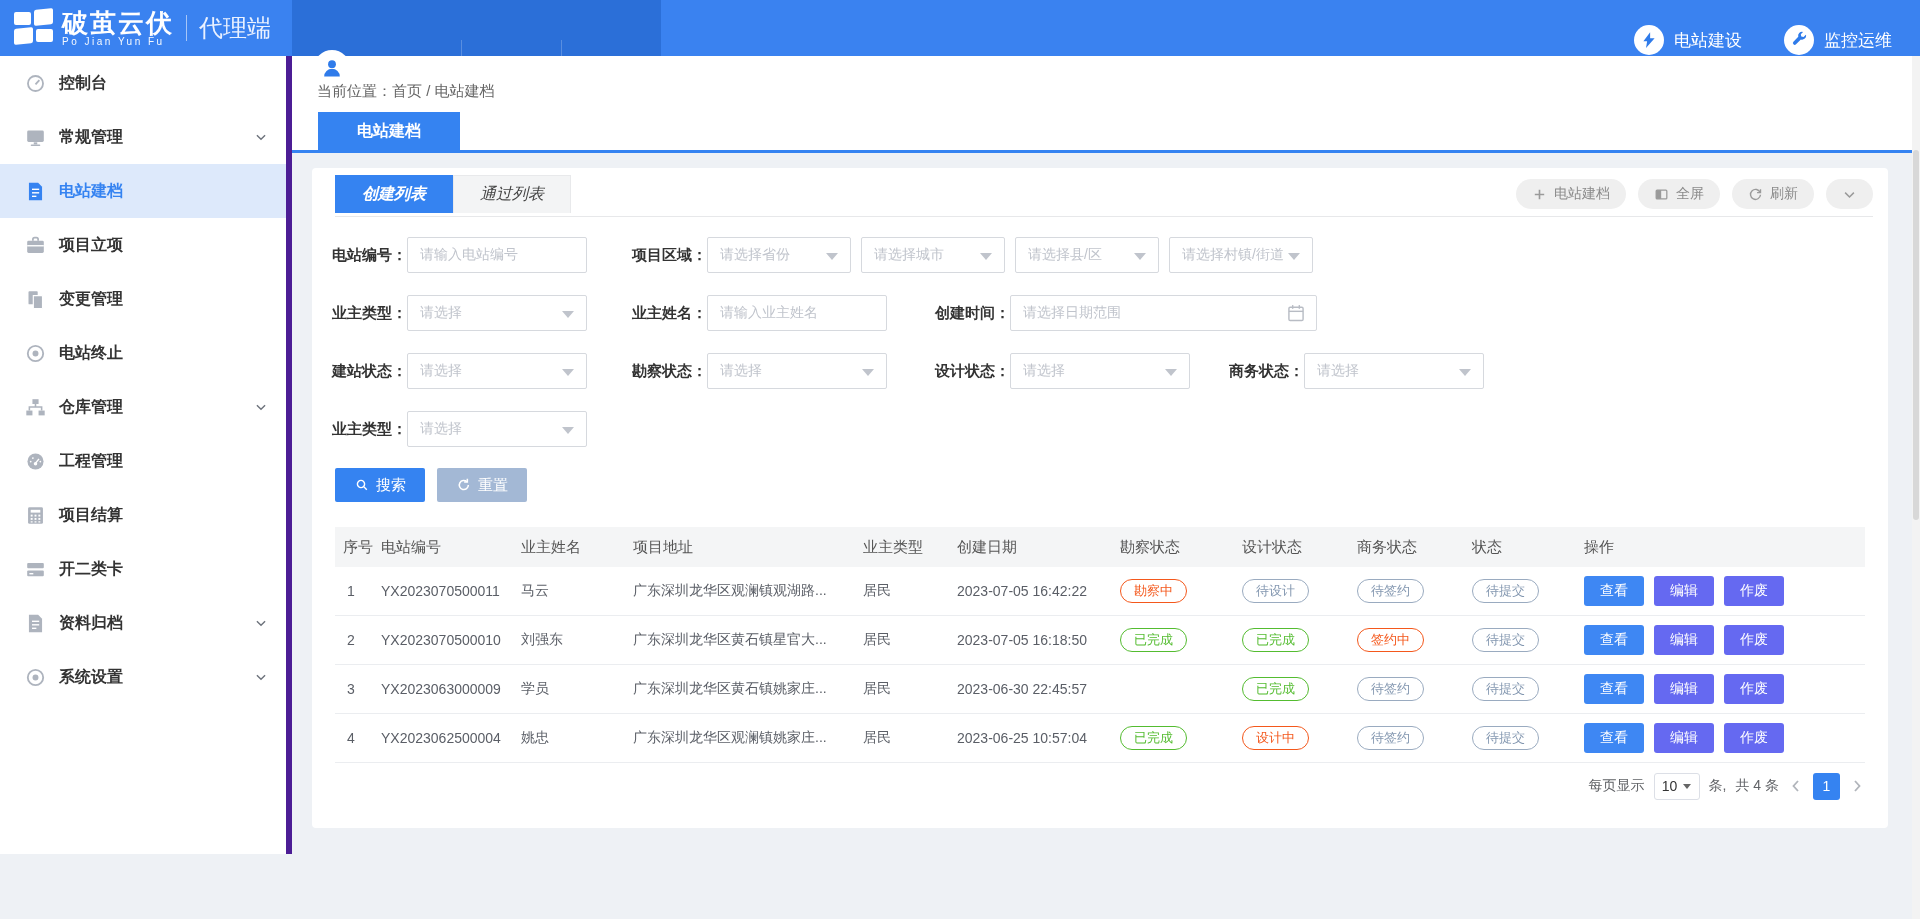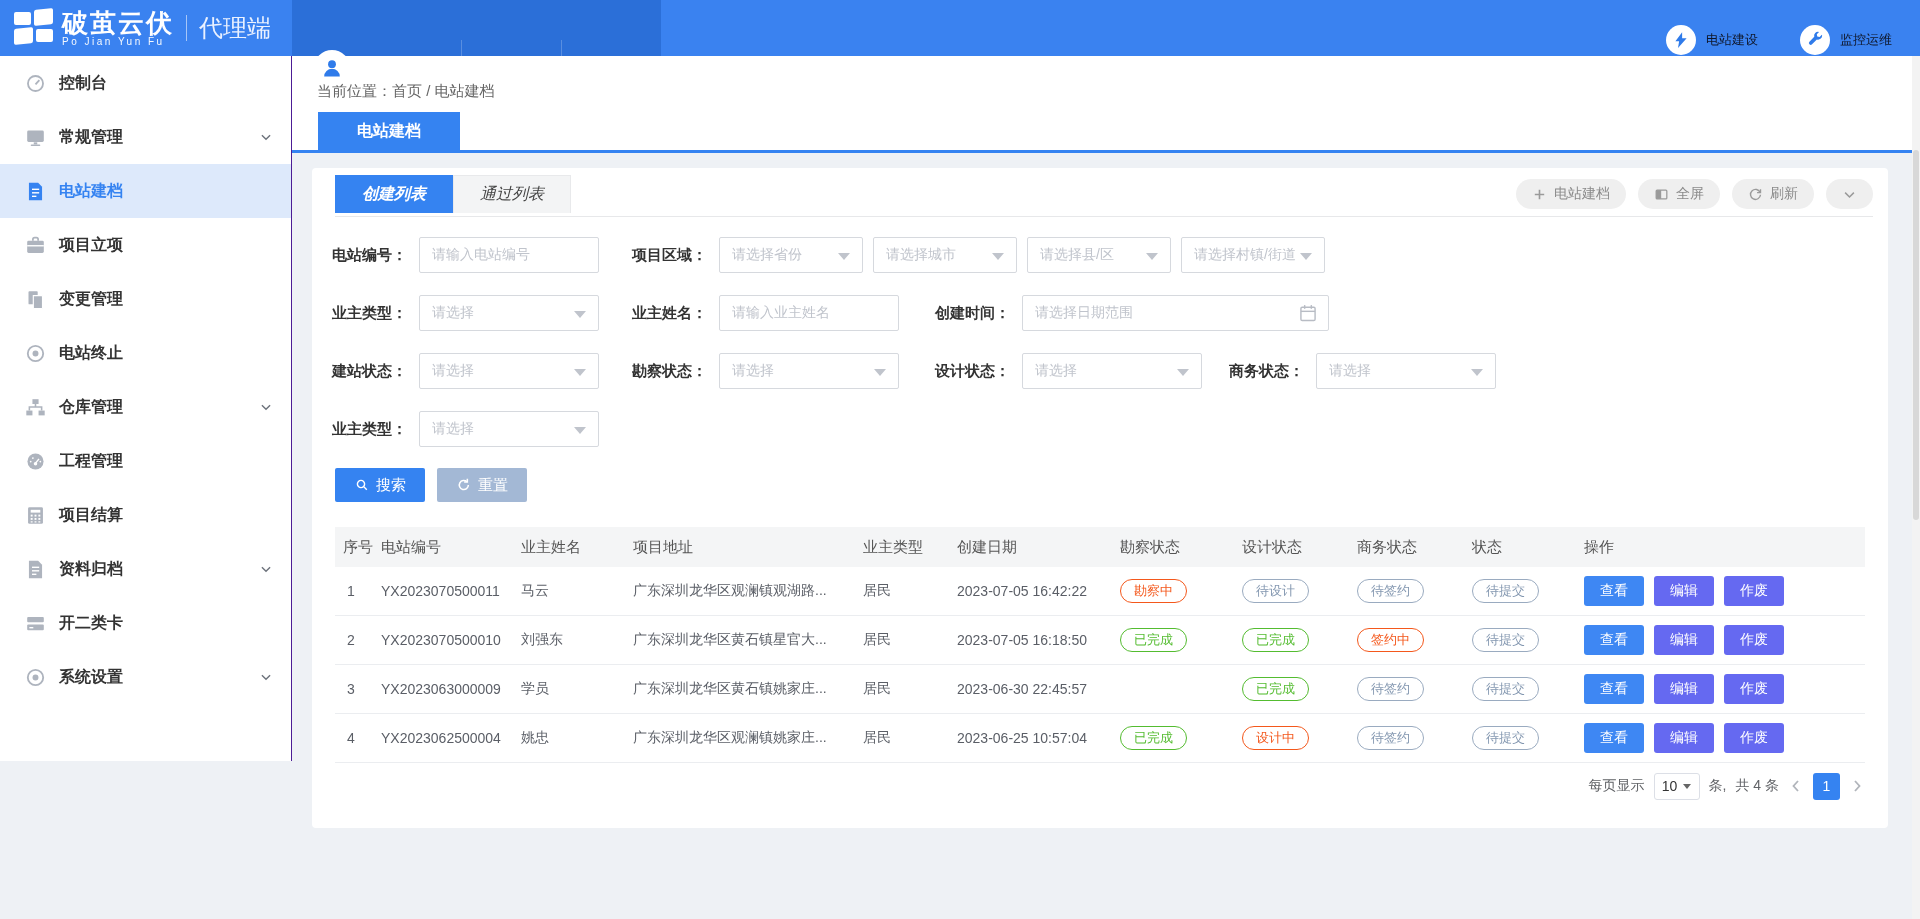--- a/index.html
+++ b/index.html
@@ -21,26 +21,26 @@
   .logo-sub { font-size:10px; letter-spacing:2.5px; opacity:.95; }
   .portal { margin-left:12px; padding-left:12px; border-left:1px solid rgba(255,255,255,.55); color:#eaf1ff; font-size:24px; height:26px; line-height:26px; }
   .header-dark { position:absolute; left:292px; top:0; width:369px; height:56px; background:#2b6fd8; display:flex; }
   .seg { height:56px; display:flex; align-items:center; justify-content:center; cursor:pointer;margin-top:40px; }
   .seg-user { width:169px; gap:10px; color:#fff; font-size:16px; }
   .seg-home,.seg-login { width:100px; border-left:1px solid rgba(255,255,255,.22); }
   .avatar { width:36px; height:36px; background:#fff; border-radius:50%; display:flex; align-items:center; justify-content:center; flex:none; }
   .avatar svg { width:24px; height:24px; }
   .seg .ic-w svg { width:24px; height:24px; }
   .header-right { position:absolute; right:28px; top:0; height:56px; display:flex; align-items:center; gap:42px; }
-  .qlink { display:flex; align-items:center; gap:10px; color:#0f172a; font-size:13px; cursor:pointer;margin-top:24px; }
+  .qlink { display:flex; align-items:center; gap:10px; color:#ffffff; font-size:17px; cursor:pointer;margin-top:24px; }
   .qcircle { width:30px; height:30px; border-radius:50%; background:#fff; display:flex; align-items:center; justify-content:center; }
   .qcircle svg { width:18px; height:18px; }
 
   
-  .sidebar { position:absolute; left:0; top:56px; width:292px; height:705px; background:#fff; border-right:1px solid #4c1d95; z-index:5; }
+  .sidebar { position:absolute; left:0; top:56px; width:292px; height:798px; background:#fff; border-right:6px solid #4c1d95; z-index:5; }
   .side-item { position:relative; height:54px; display:flex; align-items:center; padding-left:25px; cursor:pointer; }
   .side-item .s-ic { width:21px; height:21px; color:#aeb4be; flex:none; }
   .side-item .s-ic svg { width:21px; height:21px; display:block; }
   .side-item .s-label { margin-left:13px; font-size:16px; font-weight:bold; color:#333; }
   .side-item .chev { position:absolute; right:18px; width:14px; height:14px; color:#6d737c; }
   .side-item .chev svg { width:14px; height:14px; }
   .side-item.active { background:#dde9fb; }
   .side-item.active .s-ic { color:#3583f1; }
   .side-item.active .s-label { color:#3583f1; }
 
@@ -64,21 +64,21 @@
   .pill-btn .ic { width:15px; height:15px; color:#9a9a9a; display:flex; }
   .pill-btn .ic svg { width:15px; height:15px; }
 
   
   .filters { position:absolute; left:0; top:0; width:100%; }
   .f-row { position:absolute; left:0; right:0; height:36px; }
   .f-row.r0 { top:69px; } .f-row.r1 { top:127px; } .f-row.r2 { top:185px; } .f-row.r3 { top:243px; }
   .f-field { position:absolute; top:0; height:36px; display:flex; align-items:center; }
   .f-field.c1 { left:20px; } .f-field.c2 { left:320px; } .f-field.c3 { left:623px;justify-content:space-between; } .f-field.c4 { left:917px; }
   .f-label { display:inline-block; width:75px; text-align:right; font-size:15px; font-weight:bold; color:#333; flex:none; }
-  .f-controls { display:flex; gap:10px; margin-left:12px; }
+  .f-controls { display:flex; gap:10px; margin-left:0; }
   .ctl { position:relative; width:180px; height:36px; border:1px solid #d6d9de; border-radius:2px; background:#fff; display:flex; align-items:center; padding:0 12px; cursor:text; }
   .ctl .ph { font-size:14px; color:#c0c4cc; white-space:nowrap; overflow:hidden; }
   .ctl.select { cursor:pointer; }
   .ctl.select .caret { position:absolute; right:12px; top:15px; width:0; height:0; border-left:6px solid transparent; border-right:6px solid transparent; border-top:7px solid #c0c4cc; }
   .f-row.r0 .c2 .ctl { width:144px; }
   .ctl.date { width:307px; cursor:pointer; }
   .ctl.date .cal { position:absolute; right:10px; top:7px; width:20px; height:20px; }
   .ctl.date .cal svg { width:20px; height:20px; }
 
   
@@ -294,41 +294,41 @@
               <rect x="15.3" y="18.6" width="2.2" height="1.4"></rect>
             </g>
           </svg>
         </span>
      <span class="s-label">项目结算</span>
 
    </div>
       <div class="side-item">
      <span class="s-ic">
           <svg viewBox="0 0 24 24">
+            <rect x="2.5" y="4.5" width="19" height="6.2" rx="1.2" fill="currentColor"></rect>
+            <rect x="2.5" y="13" width="19" height="6.8" rx="1.2" fill="currentColor"></rect>
+            <rect x="5" y="16" width="4.5" height="1.6" fill="#fff"></rect>
+          </svg>
+        </span>
+     <span class="s-label">开二类卡</span>
+
+   </div>
+      <div class="side-item">
+     <span class="s-ic">
+          <svg viewBox="0 0 24 24">
             <path d="M4.5 2h10.5l4.5 4.5V22H4.5z" fill="currentColor"></path>
             <line x1="8" y1="9.5" x2="16.2" y2="9.5" stroke="#fff" stroke-width="1.6"></line>
             <line x1="8" y1="13.5" x2="16.2" y2="13.5" stroke="#fff" stroke-width="1.6"></line>
             <line x1="8" y1="17.5" x2="13" y2="17.5" stroke="#fff" stroke-width="1.6"></line>
           </svg>
         </span>
      <span class="s-label">资料归档</span>
      <span class="chev"><svg viewBox="0 0 24 24" fill="none" stroke="currentColor" stroke-width="2.4">
             <path d="M5 9l7 7 7-7"></path>
           </svg></span>
-   </div>
-      <div class="side-item">
-     <span class="s-ic">
-          <svg viewBox="0 0 24 24">
-            <rect x="2.5" y="4.5" width="19" height="6.2" rx="1.2" fill="currentColor"></rect>
-            <rect x="2.5" y="13" width="19" height="6.8" rx="1.2" fill="currentColor"></rect>
-            <rect x="5" y="16" width="4.5" height="1.6" fill="#fff"></rect>
-          </svg>
-        </span>
-     <span class="s-label">开二类卡</span>
-
    </div>
       <div class="side-item">
      <span class="s-ic">
           <svg viewBox="0 0 24 24">
             <circle cx="12" cy="12" r="8.8" fill="none" stroke="currentColor" stroke-width="2.1"></circle>
             <circle cx="12" cy="12" r="3.4" fill="currentColor"></circle>
           </svg>
         </span>
      <span class="s-label">系统设置</span>
      <span class="chev"><svg viewBox="0 0 24 24" fill="none" stroke="currentColor" stroke-width="2.4">

